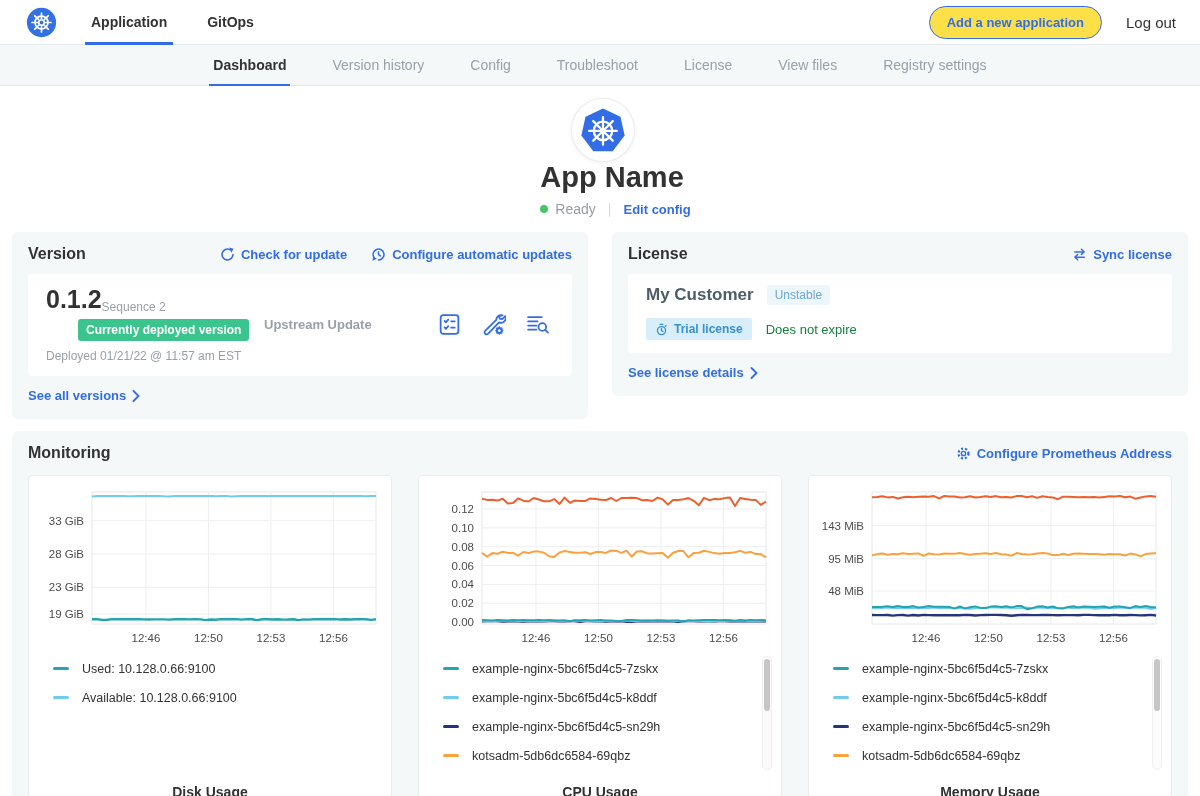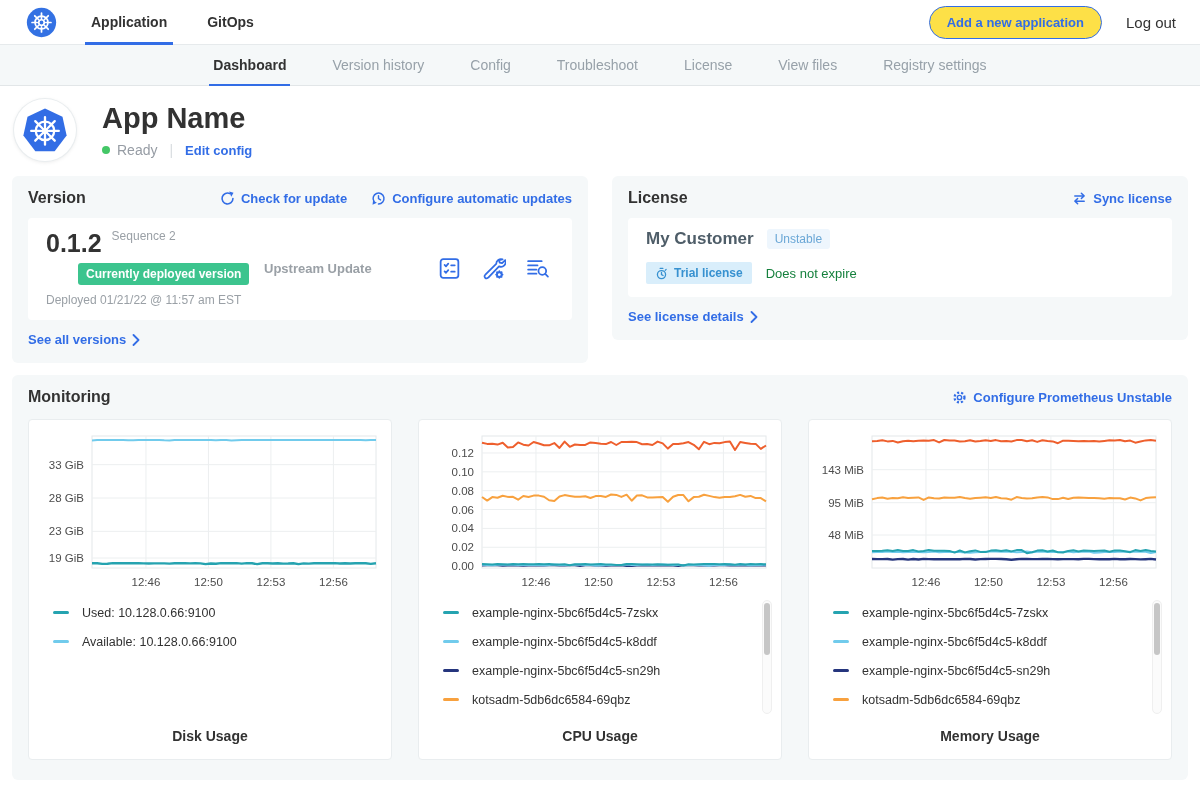--- a/index.html
+++ b/index.html
@@ -21,21 +21,21 @@
 
   
   .subnav { height:41px; background:#f5f8f9; border-bottom:1px solid #e2e6e8; display:flex;
             align-items:center; justify-content:center; gap:46px; }
   .subnav-tab { font-size:14px; color:#97a1a9; height:100%; display:flex; align-items:center;
                 position:relative; cursor:pointer; }
   .subnav-tab.active { color:#323232; font-weight:bold; }
   .subnav-tab.active::after { content:""; position:absolute; bottom:-1px; left:-4px; right:-4px; height:2px; background:#326de6; }
 
   
-  .hero { display:flex; align-items:center; padding:13px 9px 15px 14px; }
+  .hero { display:flex; align-items:center; padding:13px 9px 15px 14px;flex-direction:column; }
   .app-icon { width:62px; height:62px; border-radius:50%; background:#fff; flex:none;
               box-shadow:0 0 0 1px #e9edef, 0 1px 4px rgba(0,0,0,.10);
               display:flex; align-items:center; justify-content:center; }
   .hero-text { margin-left:26px; }
   .app-title { font-size:29px; font-weight:bold; color:#323232; }
   .status-row { display:flex; align-items:center; margin-top:7px; }
   .status-dot { width:8px; height:8px; border-radius:50%; background:#44c767; margin-right:7px; }
   .status-text { color:#969ca4; font-size:14px; }
   .divider { color:#d8dcdf; margin:0 12px; font-size:14px; }
   .edit-config { color:#326de6; font-size:13px; font-weight:bold; cursor:pointer; }
@@ -45,21 +45,21 @@
   .card { background:#f5f8f9; border-radius:6px; padding:13px 16px 15px; width:576px; }
   .card-head { display:flex; justify-content:space-between; align-items:center; margin-bottom:11px; }
   .card-title { font-size:16px; font-weight:bold; color:#323232; }
   .card-links { display:flex; gap:24px; }
   .blue-link { display:inline-flex; align-items:center; gap:6px; color:#326de6; font-size:13px;
                font-weight:bold; cursor:pointer; }
   .inner { background:#fff; border-radius:4px; padding:11px 18px 13px; }
 
   .version-inner { display:flex; align-items:center; }
   .v-left { width:212px; flex:none; }
-  .v-num-row { display:flex; align-items:flex-start; gap:10px; }
+  .v-num-row { display:flex; align-items:flex-end; }
   .v-num { font-size:25px; font-weight:bold; color:#323232; }
   .v-seq { font-size:12px; color:#9aa0a6; }
   .deploy-badge { display:inline-block; background:#3cc48e; color:#fff; font-size:12px; font-weight:bold;
                   padding:4px 8px; border-radius:3px; margin-top:5px;margin-left:32px; }
   .deployed-at { font-size:12px; color:#9aa0a6; margin-top:8px; }
   .v-mid { flex:1; font-size:13px; font-weight:bold; color:#9aa0a6; padding-left:6px; }
   .v-icons { display:flex; gap:19px; color:#326de6; align-items:center; padding-right:4px; }
   .v-icons .ic { cursor:pointer; display:flex; }
   .see-link { margin-top:12px; }
 
@@ -316,21 +316,21 @@
 <div class="monitoring">
   <div class="mon-head">
     <span class="card-title">Monitoring</span>
     <span class="blue-link">
       <span>
         <svg width="15" height="15" viewBox="0 0 16 16" fill="none" stroke="#326de6">
             <circle cx="8" cy="8" r="2.3" stroke-width="1.5"></circle>
             <circle cx="8" cy="8" r="5.3" stroke-width="2.4" stroke-dasharray="2.2 2.15"></circle>
           </svg>
       </span>
-      <span>Configure Prometheus Unstable</span>
+      <span>Configure Prometheus Address</span>
     </span>
   </div>
   <div class="mon-panels">
 
     <div class="panel">
       <div class="chart">
           <svg width="348" height="166" viewBox="0 0 348 166">
             <rect x="56" y="10" width="284" height="132" fill="none" stroke="#e4e8ea"></rect>
             <line x1="56" y1="132" x2="340" y2="132" stroke="#eceff0"></line>
             <text x="48" y="136" text-anchor="end" font-size="11.5" fill="#4c4c4c">19 GiB</text>

